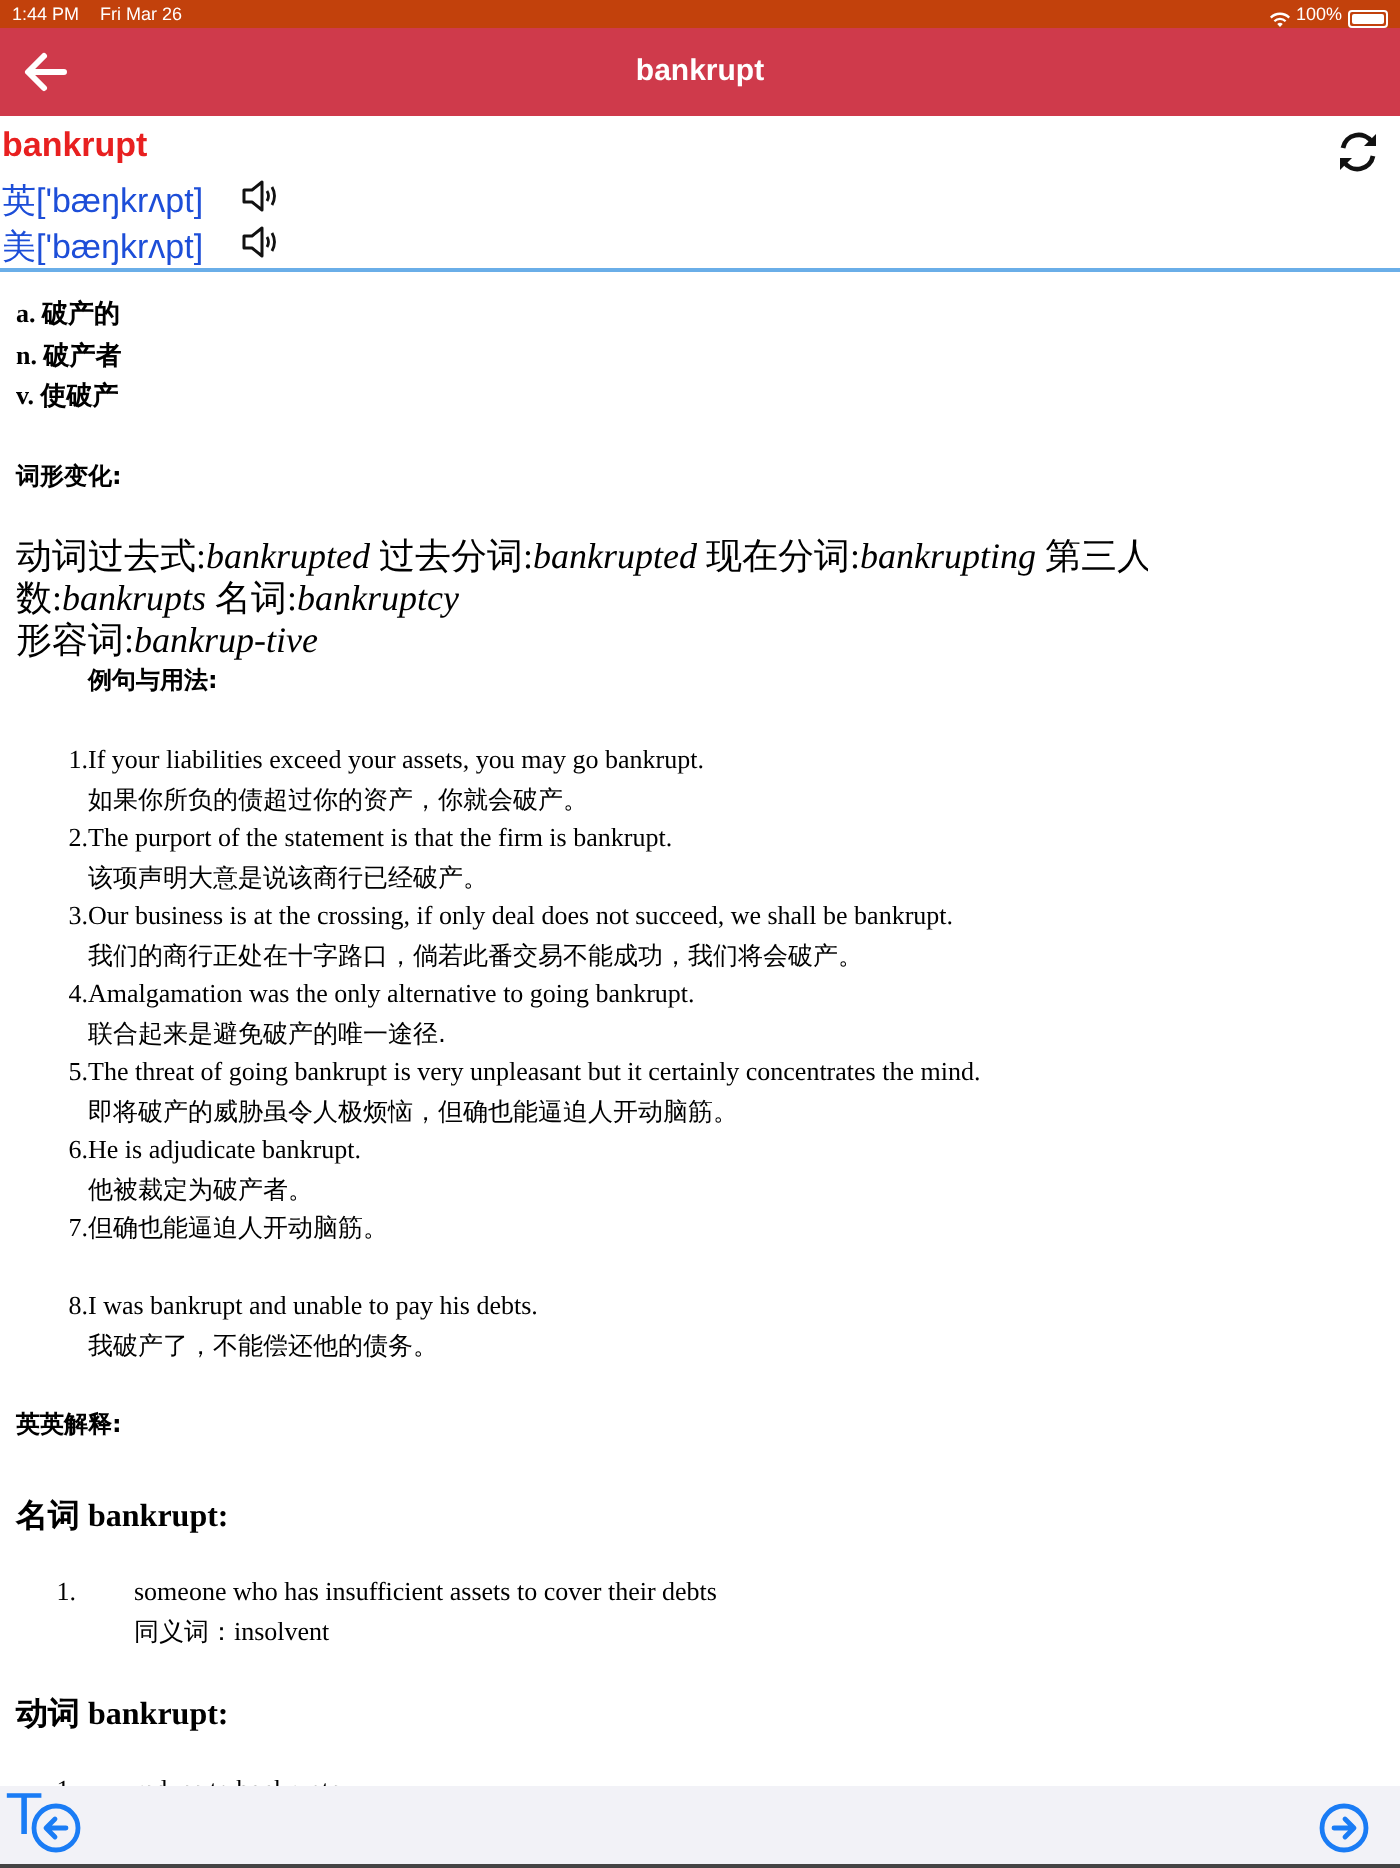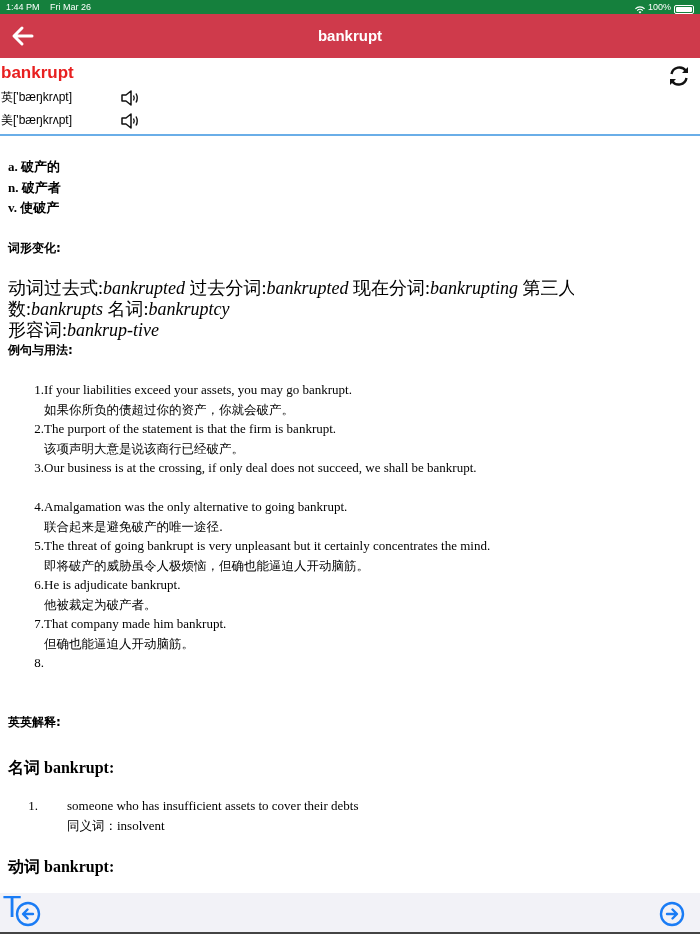--- a/index.html
+++ b/index.html
@@ -1,52 +1,52 @@
 <!DOCTYPE html>
 <html><head>
 <meta charset="utf-8">
 <style>
   * { box-sizing: border-box; margin: 0; padding: 0; }
   html, body { width: 700px; height: 934px; overflow: hidden; background: #ffffff; }
   body { position: relative; font-family: "Liberation Sans", "DejaVu Sans", sans-serif; color: #000; }
 
   .status-bar {
     position: absolute; left: 0; top: 0; width: 700px; height: 14px;
-    background: #15803d; color: #fff; font-size: 9px; line-height: 14px;
+    background: #c2410c; color: #fff; font-size: 9px; line-height: 14px;
     display: flex; justify-content: space-between; padding: 0 6px;
   }
   .status-left span { margin-right: 8px; }
   .status-right { display: flex; align-items: flex-end; gap: 3px; }
   .battery { display: inline-block; width: 20px; height: 9px; border: 1px solid #fff; border-radius: 2px; position: relative; padding: 1px; }
   .battery i { display: block; width: 100%; height: 100%; background: #fff; border-radius: 1px; }
 
   .nav-bar {
     position: absolute; left: 0; top: 14px; width: 700px; height: 44px;
     background: #cf3a4b; color: #fff;
   }
   .nav-back { position: absolute; left: 10px; top: 10px; width: 26px; height: 24px; cursor: pointer; }
   .nav-title { position: absolute; left: 0; right: 0; top: 0; line-height: 44px; text-align: center; font-size: 15px; font-weight: bold; pointer-events: none; }
 
   .word-header { position: absolute; left: 0; top: 58px; width: 700px; height: 78px; border-bottom: 2px solid #6aaee8; }
   .word-title { position: absolute; left: 1px; top: 5px; font-size: 17px; font-weight: bold; color: #e82020; }
-  .phon-row { position: absolute; left: 1px; font-size: 12px; color: #000000; }
+  .phon-row { position: absolute; left: 1px; font-size: 17px; color: #1d4ed8; }
   .phon-uk { top: 31px; }
   .phon-us { top: 54px; }
   .speaker { position: absolute; left: 120px; width: 20px; height: 18px; cursor: pointer; }
   .speaker-uk { top: 31px; }
   .speaker-us { top: 54px; }
   .refresh { position: absolute; left: 667px; top: 6px; width: 24px; height: 24px; cursor: pointer; }
 
-  .content { position: absolute; left: 0; top: 148px; width: 574px; height: 755px; overflow: hidden; font-family: "Liberation Serif", "DejaVu Serif", serif; }
+  .content { position: absolute; left: 0; top: 138px; width: 574px; height: 755px; overflow: hidden; font-family: "Liberation Serif", "DejaVu Serif", serif; }
   .defs { position: absolute; left: 8px; top: 9px; font-size: 13px; font-weight: bold; line-height: 20.5px; }
   .section-h { position: absolute; left: 8px; font-size: 12px; font-weight: bold; font-family: "DejaVu Sans", sans-serif; }
   .h-forms { top: 92px; }
   .forms { position: absolute; left: 8px; top: 130px; width: 690px; font-size: 18px; line-height: 21px; }
   .forms em { font-style: italic; }
-  .h-examples { top: 194px; }
+  .h-examples { top: 194px; margin-left: 36px; }
   .examples { position: absolute; left: 24px; top: 232px; width: 670px; list-style: none; font-size: 13px; }
   .examples li { display: flex; height: 39px; }
   .examples .num { width: 20px; text-align: right; margin-right: 0; line-height: 19.5px; }
   .examples .body { margin-left: 0; }
   .examples .en, .examples .zh { line-height: 19.5px; white-space: nowrap; }
   .examples .zh { font-family: "DejaVu Sans", sans-serif; font-size: 12.5px; }
   .h-enen { top: 566px; }
   .sub-h { position: absolute; left: 8px; font-size: 16px; font-weight: bold; }
   .sub-noun { top: 610px; }
   .sub-verb { top: 709px; }
@@ -144,20 +144,21 @@
         <span class="num">2.</span>
         <div class="body">
           <div class="en">The purport of the statement is that the firm is bankrupt.</div>
           <div class="zh">该项声明大意是说该商行已经破产。</div>
         </div>
       </li>
     <li>
         <span class="num">3.</span>
         <div class="body">
           <div class="en">Our business is at the crossing, if only deal does not succeed, we shall be bankrupt.</div>
+          <div class="zh">我们的商行正处在十字路口，倘若此番交易不能成功，我们将会破产。</div>
         </div>
       </li>
     <li>
         <span class="num">4.</span>
         <div class="body">
           <div class="en">Amalgamation was the only alternative to going bankrupt.</div>
           <div class="zh">联合起来是避免破产的唯一途径.</div>
         </div>
       </li>
     <li>
@@ -170,26 +171,29 @@
     <li>
         <span class="num">6.</span>
         <div class="body">
           <div class="en">He is adjudicate bankrupt.</div>
           <div class="zh">他被裁定为破产者。</div>
         </div>
       </li>
     <li>
         <span class="num">7.</span>
         <div class="body">
-          <div class="en">That company made him bankrupt.</div>
           <div class="zh">但确也能逼迫人开动脑筋。</div>
         </div>
       </li>
     <li>
         <span class="num">8.</span>
+        <div class="body">
+          <div class="en">I was bankrupt and unable to pay his debts.</div>
+          <div class="zh">我破产了，不能偿还他的债务。</div>
+        </div>
       </li>
   </ol>
 
   <div class="section-h h-enen">英英解释:</div>
 
   <div class="sub-h sub-noun">名词 bankrupt:</div>
   <ol class="enen-list enen-noun">
     <li>
       <span class="num">1.</span>
       <div class="body">

